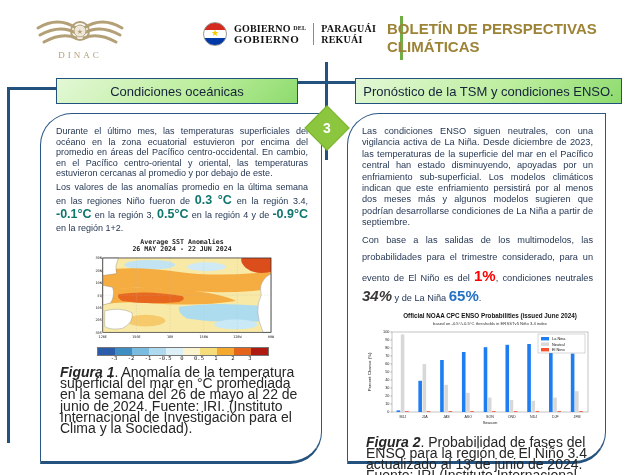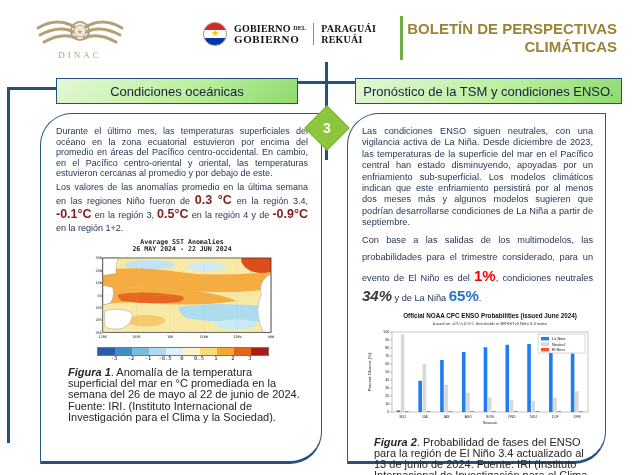--- a/index.html
+++ b/index.html
@@ -12,21 +12,21 @@
   .gov{position:absolute;left:203px;top:22px;display:flex;align-items:center;gap:7px;}
   .emblem{width:22px;height:22px;border-radius:50%;border:1px solid #9a9a9a;
           background:linear-gradient(180deg,#d52b1e 34%,#ffffff 34% 66%,#0038a8 66%);
           position:relative;}
   .emblem .star{position:absolute;left:0;right:0;top:3px;text-align:center;font-size:9px;color:#f7c700;line-height:15px;}
   .gov-col{display:flex;flex-direction:column;font-family:"Liberation Serif",serif;color:#111;line-height:11px;}
   .gov-l1{font-size:10px;font-weight:bold;letter-spacing:.2px;}
   .gov-l1 .small{font-size:6px;font-weight:bold;vertical-align:2px;}
   .gov-l2{font-size:11px;font-weight:bold;letter-spacing:.6px;}
   .gov-div{width:1px;height:22px;background:#8c8c8c;}
-  .main-title{position:absolute;right:16px;top:20px;width:230px;text-align:right;
+  .main-title{position:absolute;right:16px;top:20px;width:230px;text-align:left;
               font-size:15px;font-weight:bold;color:#9c8336;line-height:18px;}
   .green-bar{position:absolute;left:400px;top:16px;width:3px;height:44px;background:#70ad47;}
 
   
   .vline,.hline{position:absolute;background:#24527e;}
   .edge-v{left:7px;top:87px;width:2.5px;height:356px;}
   .edge-h{left:7px;top:87px;width:50px;height:2.5px;}
   .mid-v{left:325px;top:62px;width:2.5px;height:98px;}
   .mid-h{left:297px;top:81px;width:60px;height:2.5px;}
   .diamond{position:absolute;left:311px;top:112px;width:30px;height:30px;background:#8cc63e;
@@ -44,36 +44,36 @@
 
   
   .panel{position:absolute;top:113px;height:351px;background:#fff;border:1.7px solid #2a5784;
          border-bottom:3.6px solid #24527e;border-radius:32px 0 32px 0;z-index:3;box-sizing:border-box;}
   .panel-left{left:40px;width:282px;padding:12px 13px 0 15px;}
   .panel-right{left:347px;width:259px;padding:12px 12px 0 14px;}
 
   .para{font-size:9px;line-height:10.6px;text-align:justify;color:#1f3250;margin:0;}
   .para-r{font-size:9.2px;line-height:11.4px;}
   .p2{margin-top:2px;line-height:13px;}
-  .bigblue{color:#7f1d1d;font-weight:bold;font-size:12.5px;}
+  .bigblue{color:#0f766e;font-weight:bold;font-size:12.5px;}
   .p2r{margin-top:3px;line-height:17.5px;font-size:9.2px;}
   .pct-red{color:#ff0000;font-weight:bold;font-size:15px;}
   .pct-gray{color:#3b3838;font-weight:bold;font-size:15px;font-style:italic;}
   .pct-blue{color:#2572c4;font-weight:bold;font-size:15px;}
 
   
   .fig1{margin-top:4px;text-align:center;}
   .map-title{font-family:"DejaVu Sans Mono",monospace;font-size:6.6px;font-weight:bold;color:#222;line-height:7.5px;}
   .map-svg{display:block;margin:2px auto 0 auto;}
   .cbar{position:relative;width:170px;margin:1px auto 0 auto;height:16px;}
   .cb-segs{display:flex;height:7px;width:170px;border:0.5px solid #777;}
   .cb-seg{flex:1;}
   .cb-tick{position:absolute;top:8px;transform:translateX(-50%);font-size:5.5px;color:#222;
            font-family:"DejaVu Sans Mono",monospace;}
-  .caption{margin-top:4px;font-size:11px;line-height:11.2px;color:#262626;text-align:left;padding:0 4px;margin-left:8px;}
+  .caption{margin-top:4px;font-size:14px;line-height:11.2px;color:#262626;text-align:left;padding:0 4px;}
   .cap-label{font-weight:bold;font-style:italic;}
 
   
   .fig2{margin-top:2px;text-align:center;}
   .cap2{margin-top:1px;}
 </style>
 </head>
 <body>
 
 <div class="page">

